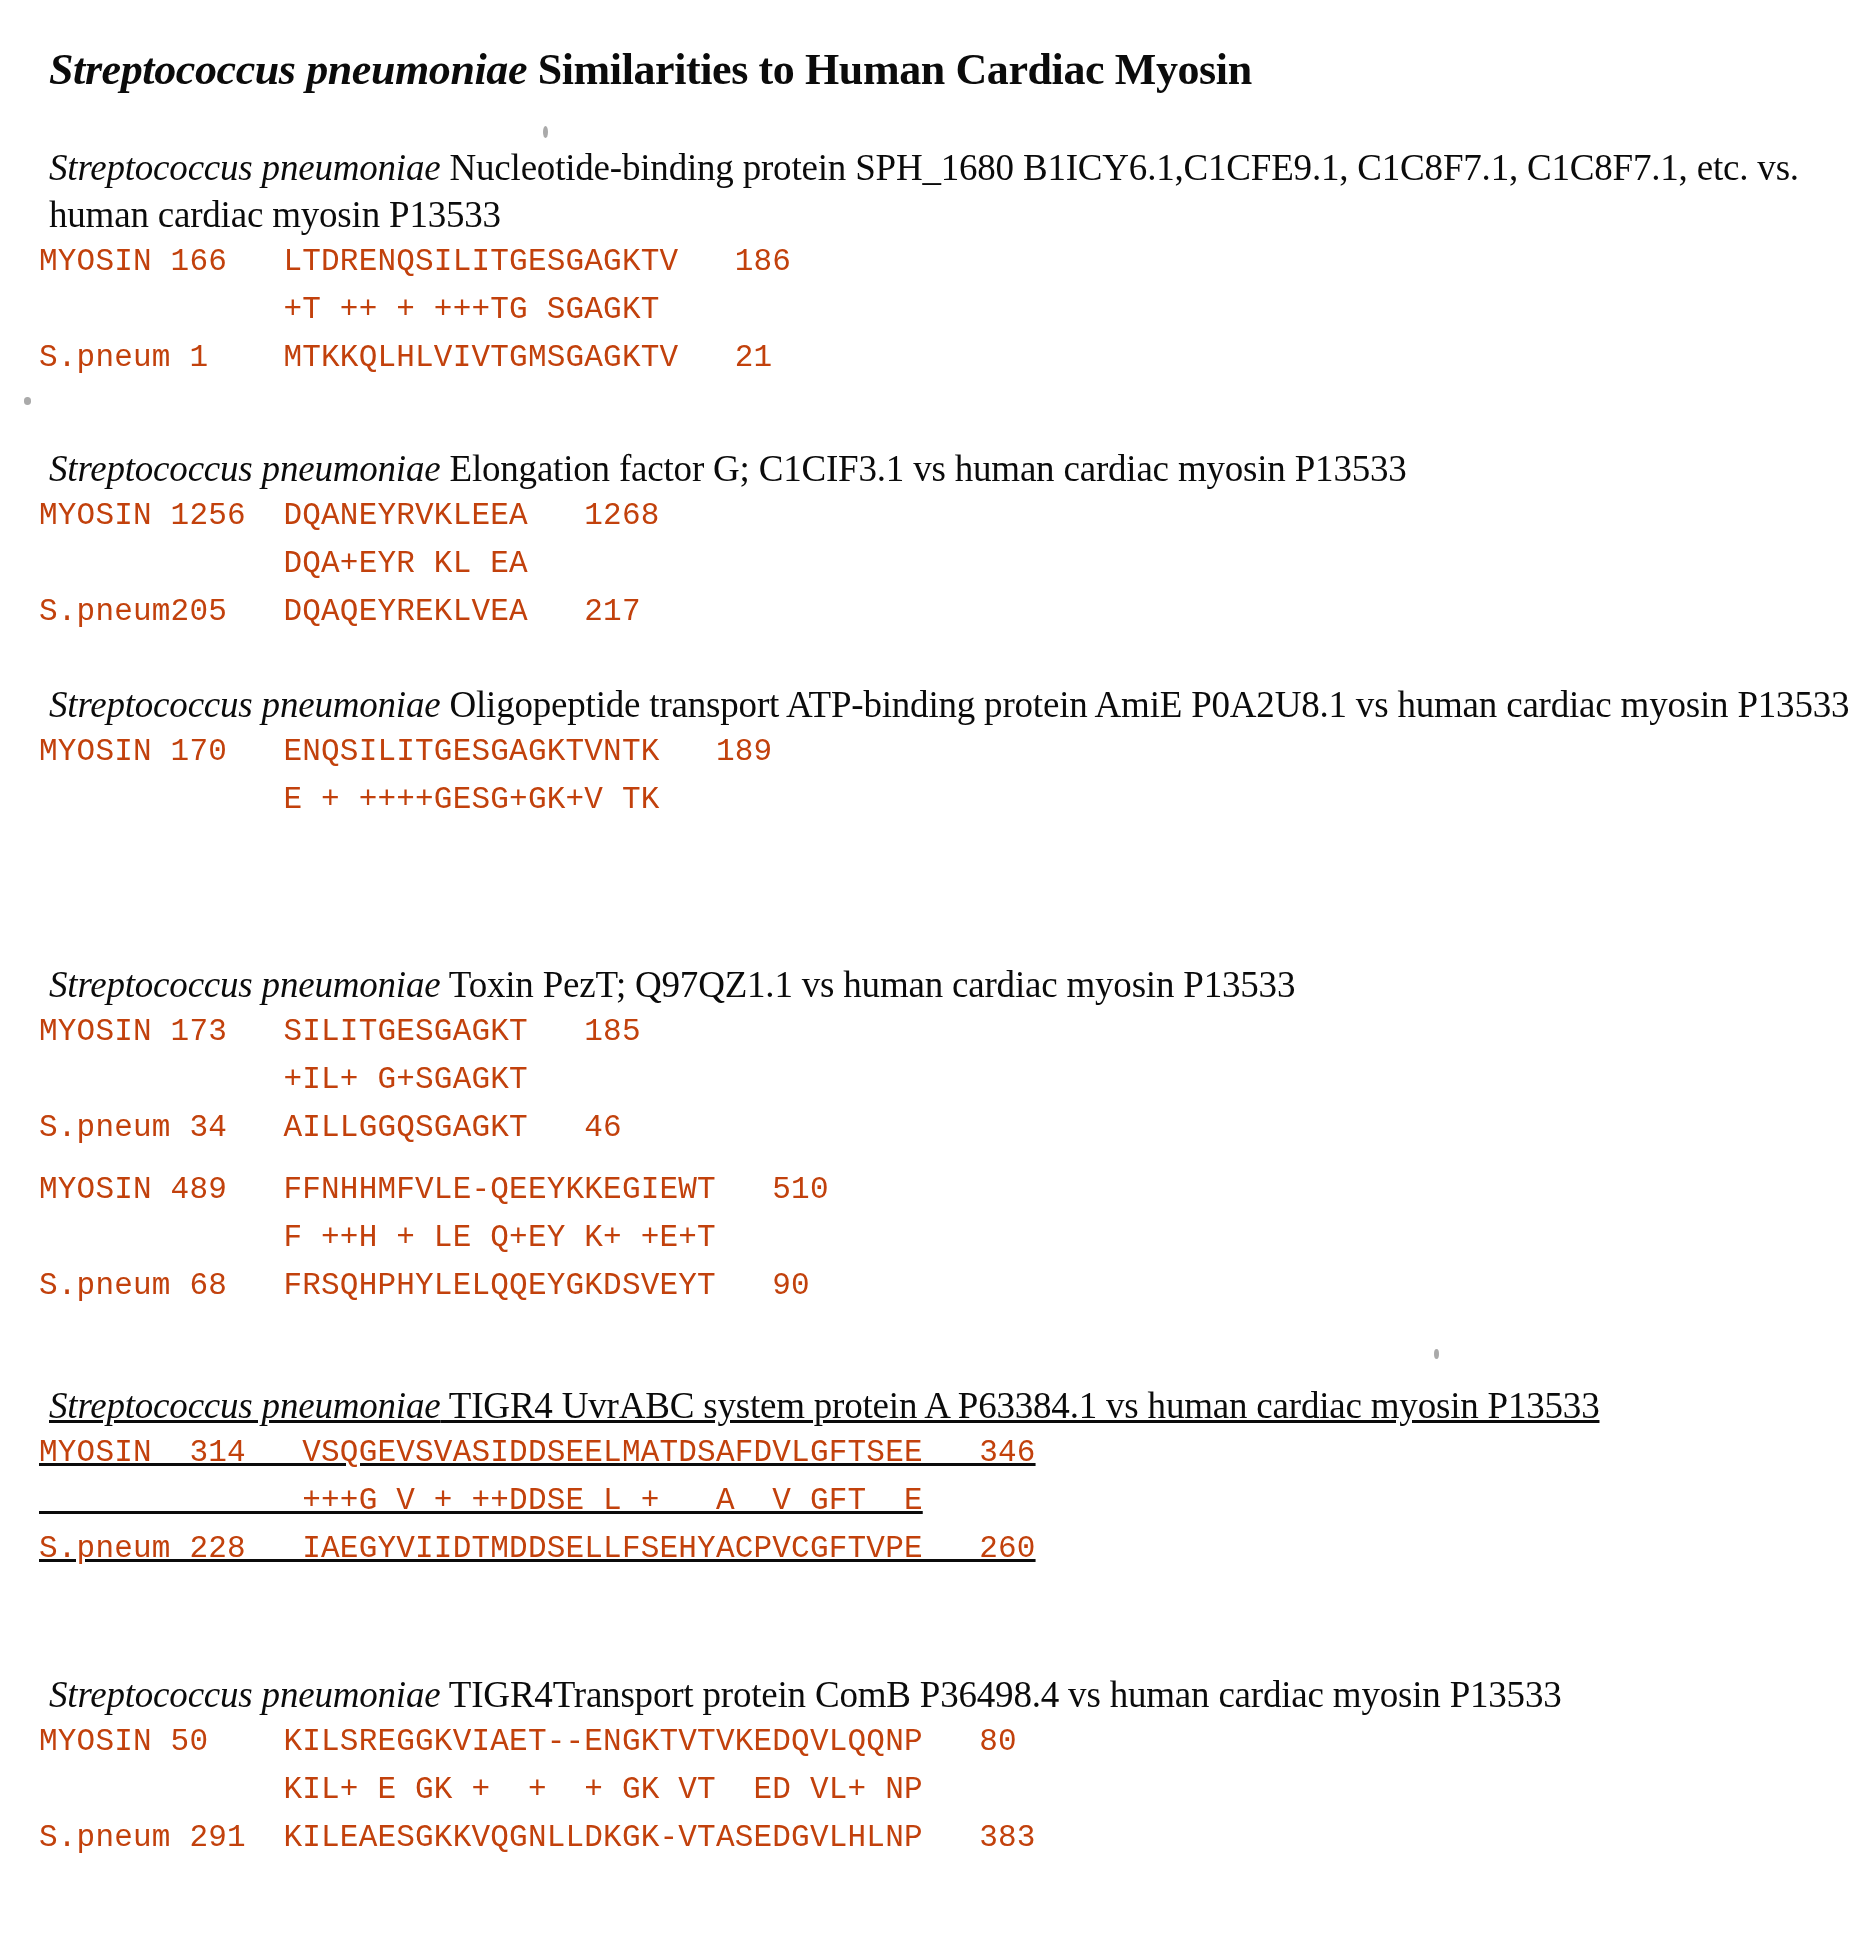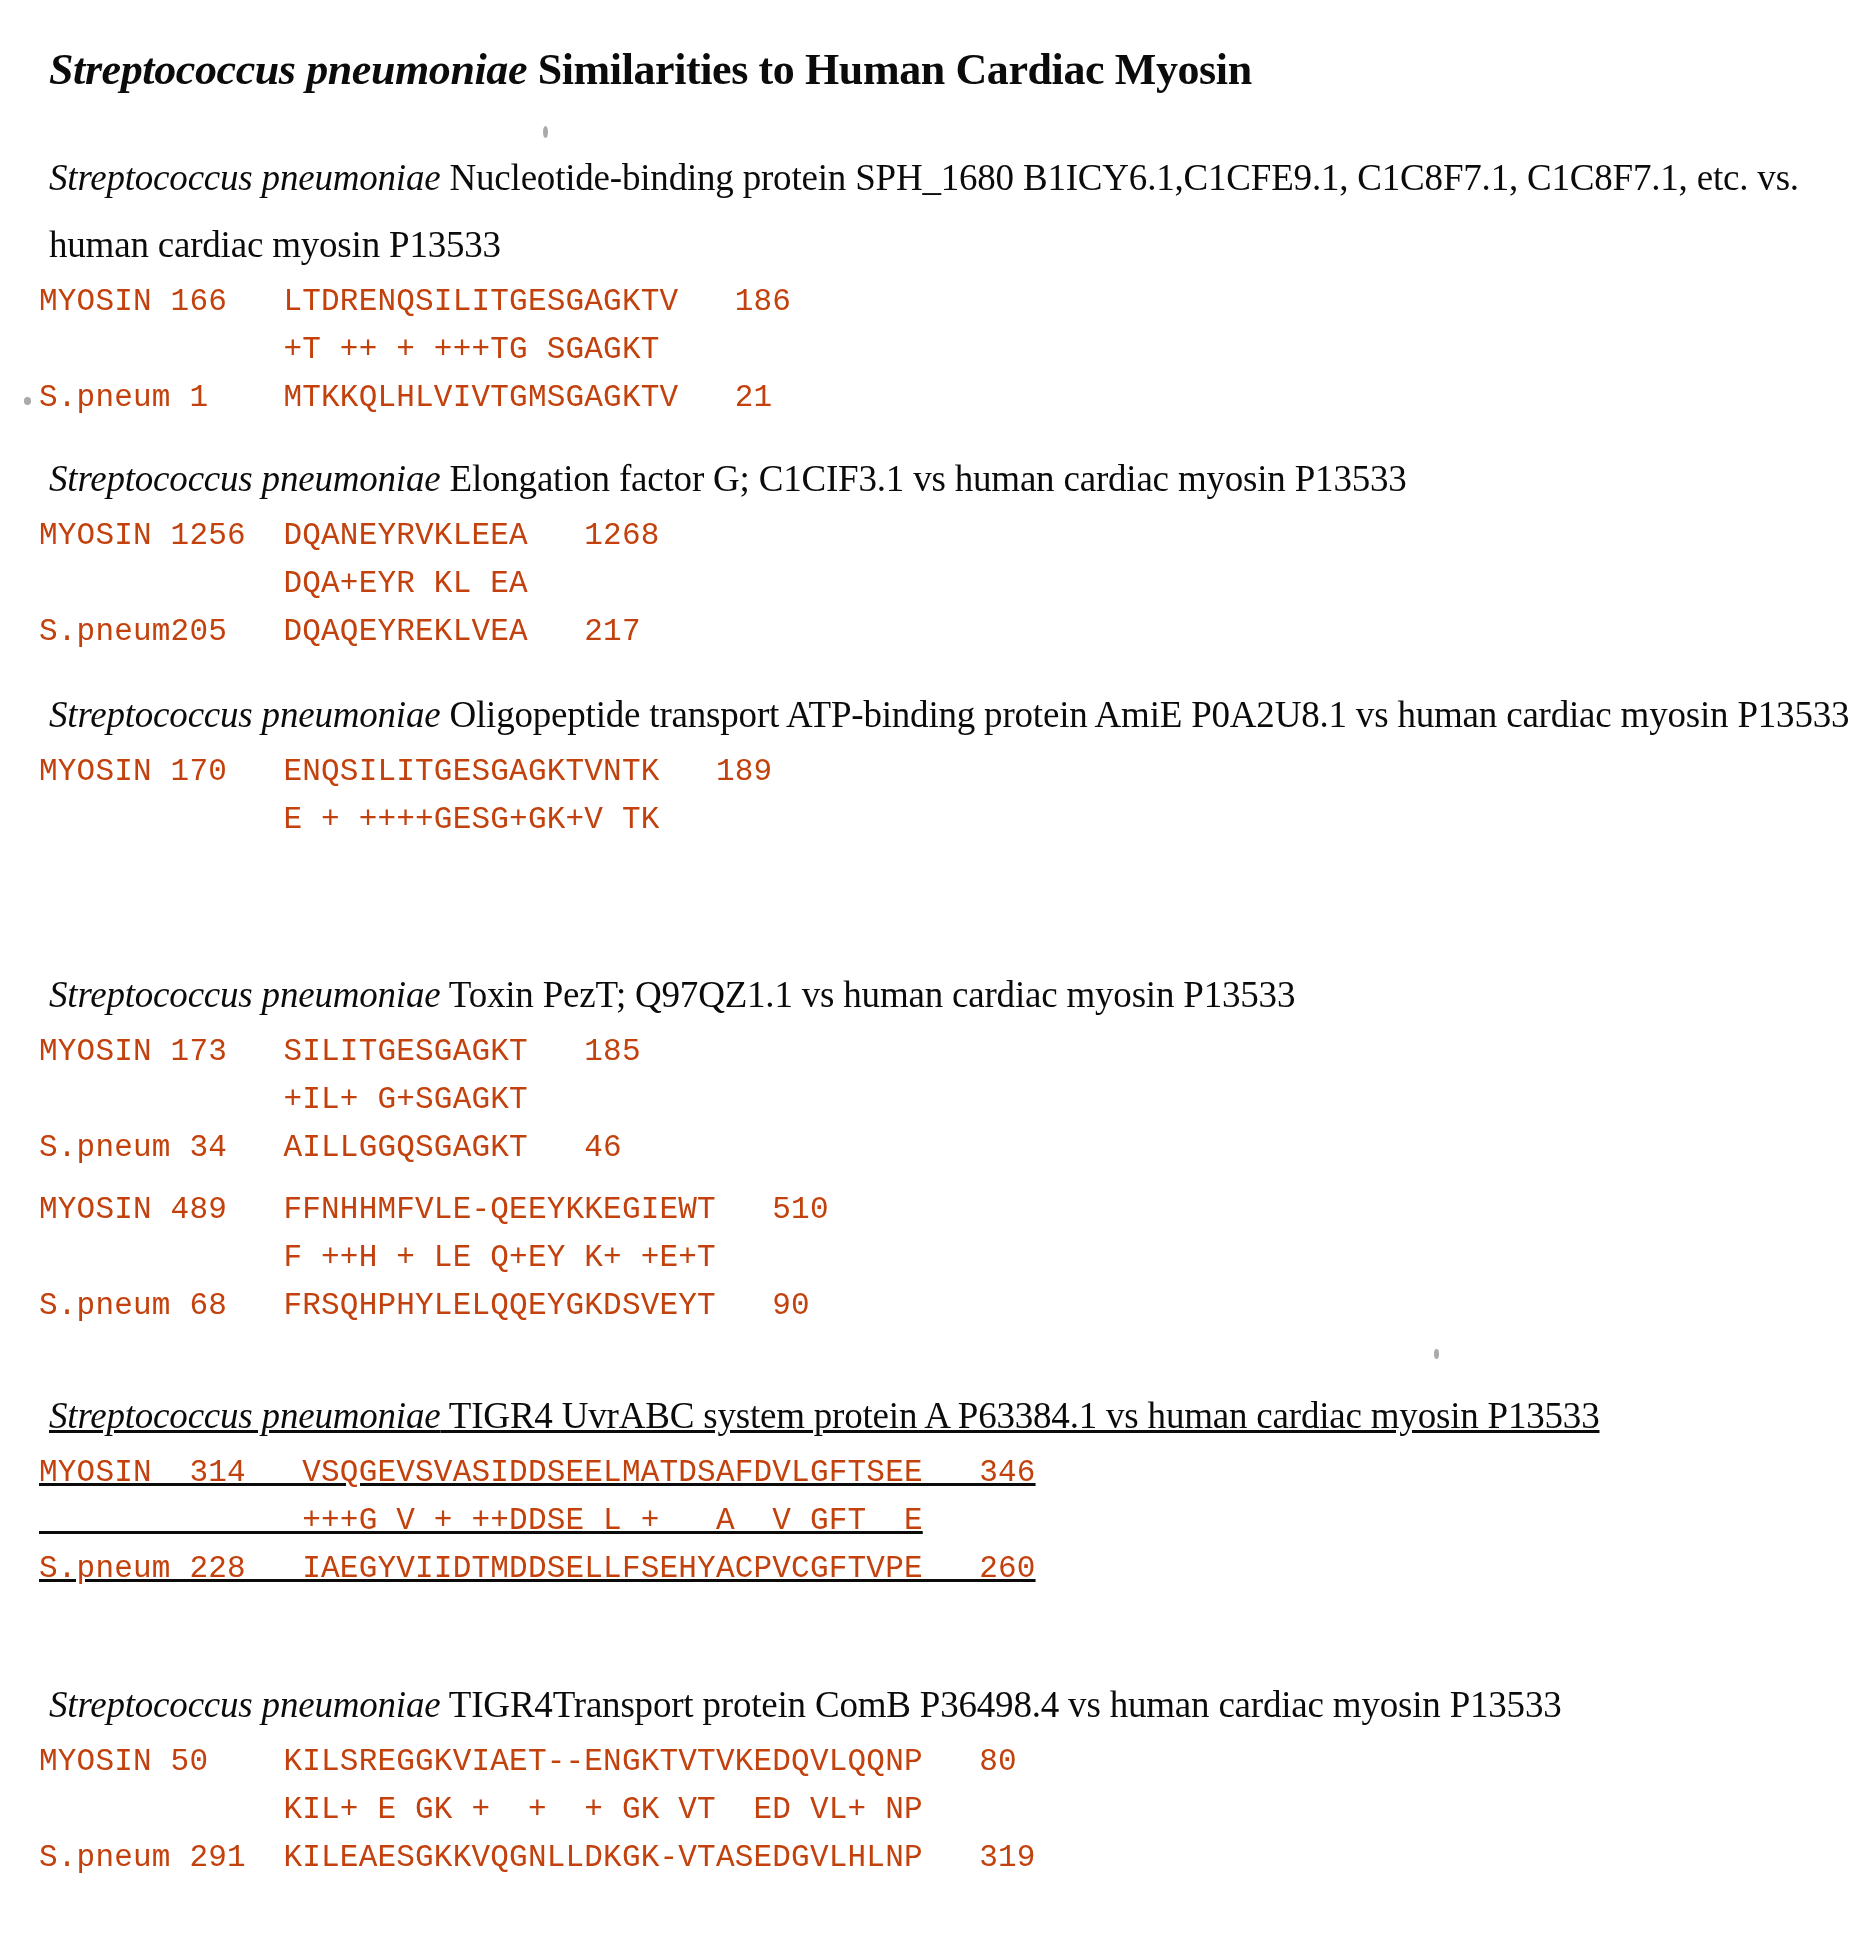--- a/index.html
+++ b/index.html
@@ -38,21 +38,21 @@
   .doc-title .it {
     font-style: italic;
   }
   .block {
     position: absolute;
     left: 0;
     width: 1874px;
   }
   .heading {
     font-size: 37px;
-    line-height: 67px;
+    line-height: 47px;
     letter-spacing: -0.2px;
     padding-left: 49px;
     padding-right: 9px;
     white-space: normal;
   }
   .heading .it {
     font-style: italic;
   }
   .aln {
     font-family: "Liberation Mono", "DejaVu Sans Mono", monospace;
@@ -108,17 +108,17 @@
     <div class="aln"><span class="row">MYOSIN 489   FFNHHMFVLE-QEEYKKEGIEWT   510</span><span class="row">             F ++H + LE Q+EY K+ +E+T</span><span class="row">S.pneum 68   FRSQHPHYLELQQEYGKDSVEYT   90</span></div>
   </div>
 
   <div class="block" style="top:1382px;text-decoration:underline;">
     <div class="heading"><span class="it">Streptococcus pneumoniae</span><span> TIGR4 UvrABC system protein A P63384.1 vs human cardiac myosin P13533</span></div>
     <div class="aln"><span class="row">MYOSIN  314   VSQGEVSVASIDDSEELMATDSAFDVLGFTSEE   346</span><span class="row">              +++G V + ++DDSE L +   A  V GFT  E</span><span class="row">S.pneum 228   IAEGYVIIDTMDDSELLFSEHYACPVCGFTVPE   260</span></div>
   </div>
 
   <div class="block" style="top:1671px;">
     <div class="heading"><span class="it">Streptococcus pneumoniae</span><span> TIGR4Transport protein ComB P36498.4 vs human cardiac myosin P13533</span></div>
-    <div class="aln"><span class="row">MYOSIN 50    KILSREGGKVIAET--ENGKTVTVKEDQVLQQNP   80</span><span class="row">             KIL+ E GK +  +  + GK VT  ED VL+ NP</span><span class="row">S.pneum 291  KILEAESGKKVQGNLLDKGK-VTASEDGVLHLNP   319</span></div>
+    <div class="aln"><span class="row">MYOSIN 50    KILSREGGKVIAET--ENGKTVTVKEDQVLQQNP   80</span><span class="row">             KIL+ E GK +  +  + GK VT  ED VL+ NP</span><span class="row">S.pneum 291  KILEAESGKKVQGNLLDKGK-VTASEDGVLHLNP   383</span></div>
   </div>
 
 </div>
 
 
 </body></html>

